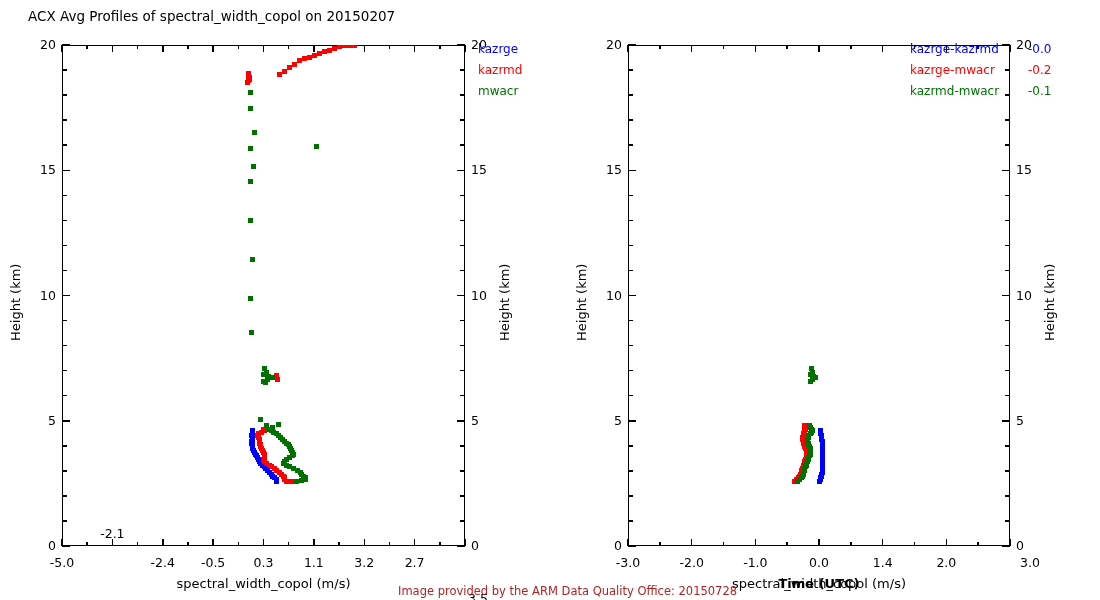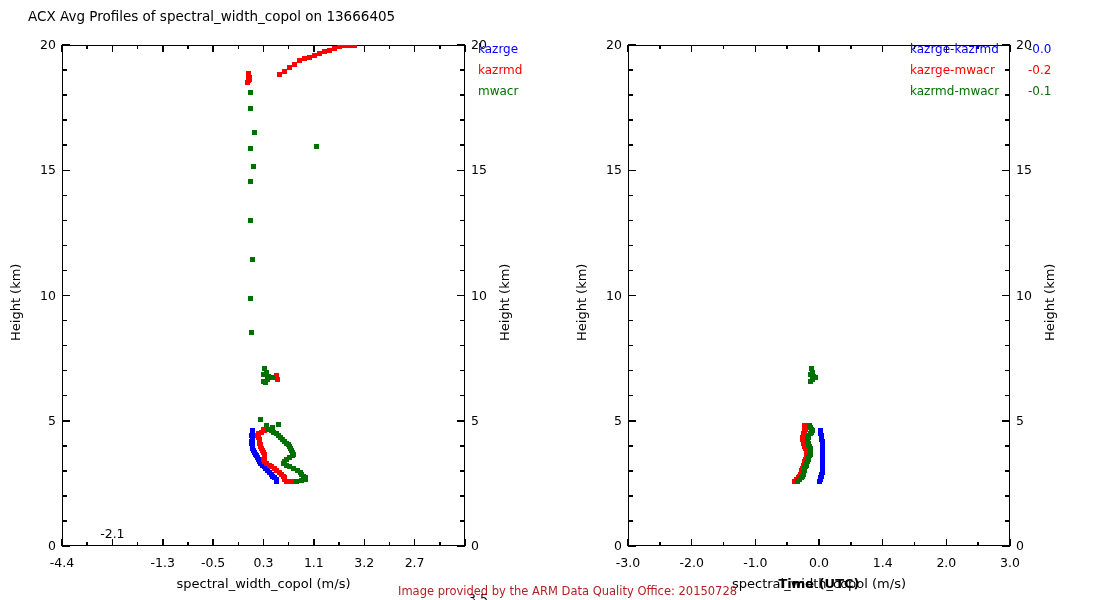--- a/index.html
+++ b/index.html
@@ -104,34 +104,34 @@
     position: absolute;
     overflow: hidden;
   }
 </style>
 </head>
 <body>
 
 <div id="root">
 
   <div class="panel" id="panel-left">
-    <div class="plot-title">ACX Avg Profiles of spectral_width_copol on 13666405</div>
+    <div class="plot-title">ACX Avg Profiles of spectral_width_copol on 20150207</div>
 
     <div class="frame" id="frame-left" style="left: 62px; top: 45px; width: 403px; height: 501px;"></div>
 
     <div id="left-axes">
         <div class="tick tick-v" style="left: 61.25px; top: 539px; height: 7px;"></div>
         <div class="tick tick-v" style="left: 61.25px; top: 45px; height: 7px;"></div>
-        <div class="ticklabel x" style="left: 32px; top: 555px; width: 60px;">-4.4</div>
+        <div class="ticklabel x" style="left: 32px; top: 555px; width: 60px;">-5.0</div>
         <div class="tick tick-v" style="left: 111.625px; top: 539px; height: 7px;"></div>
         <div class="tick tick-v" style="left: 111.625px; top: 45px; height: 7px;"></div>
         <div class="ticklabel x" style="left: 82.375px; top: 526px; width: 60px;">-2.1</div>
         <div class="tick tick-v" style="left: 162px; top: 539px; height: 7px;"></div>
         <div class="tick tick-v" style="left: 162px; top: 45px; height: 7px;"></div>
-        <div class="ticklabel x" style="left: 132.75px; top: 555px; width: 60px;">-1.3</div>
+        <div class="ticklabel x" style="left: 132.75px; top: 555px; width: 60px;">-2.4</div>
         <div class="tick tick-v" style="left: 212.375px; top: 539px; height: 7px;"></div>
         <div class="tick tick-v" style="left: 212.375px; top: 45px; height: 7px;"></div>
         <div class="ticklabel x" style="left: 183.125px; top: 555px; width: 60px;">-0.5</div>
         <div class="tick tick-v" style="left: 262.75px; top: 539px; height: 7px;"></div>
         <div class="tick tick-v" style="left: 262.75px; top: 45px; height: 7px;"></div>
         <div class="ticklabel x" style="left: 233.5px; top: 555px; width: 60px;">0.3</div>
         <div class="tick tick-v" style="left: 313.125px; top: 539px; height: 7px;"></div>
         <div class="tick tick-v" style="left: 313.125px; top: 45px; height: 7px;"></div>
         <div class="ticklabel x" style="left: 283.875px; top: 555px; width: 60px;">1.1</div>
         <div class="tick tick-v" style="left: 363.5px; top: 539px; height: 7px;"></div>
@@ -386,21 +386,21 @@
         <div class="tick tick-v" style="left: 268.25px; top: 45px; height: 7px;"></div>
         <div class="ticklabel x" style="left: 239px; top: 555px; width: 60px;">0.0</div>
         <div class="tick tick-v" style="left: 331.917px; top: 539px; height: 7px;"></div>
         <div class="tick tick-v" style="left: 331.917px; top: 45px; height: 7px;"></div>
         <div class="ticklabel x" style="left: 302.667px; top: 555px; width: 60px;">1.4</div>
         <div class="tick tick-v" style="left: 395.583px; top: 539px; height: 7px;"></div>
         <div class="tick tick-v" style="left: 395.583px; top: 45px; height: 7px;"></div>
         <div class="ticklabel x" style="left: 366.333px; top: 555px; width: 60px;">2.0</div>
         <div class="tick tick-v" style="left: 459.25px; top: 539px; height: 7px;"></div>
         <div class="tick tick-v" style="left: 459.25px; top: 45px; height: 7px;"></div>
-        <div class="ticklabel x" style="left: 430px; top: 555px; width: 60px;">3.0</div>
+        <div class="ticklabel x" style="left: 430px; top: 555px; width: 60px; text-align: right;">3.0</div>
         <div class="tick tick-v" style="left: 109.083px; top: 542px; height: 4px;"></div>
         <div class="tick tick-v" style="left: 109.083px; top: 45px; height: 4px;"></div>
         <div class="tick tick-v" style="left: 172.75px; top: 542px; height: 4px;"></div>
         <div class="tick tick-v" style="left: 172.75px; top: 45px; height: 4px;"></div>
         <div class="tick tick-v" style="left: 236.417px; top: 542px; height: 4px;"></div>
         <div class="tick tick-v" style="left: 236.417px; top: 45px; height: 4px;"></div>
         <div class="tick tick-v" style="left: 300.083px; top: 542px; height: 4px;"></div>
         <div class="tick tick-v" style="left: 300.083px; top: 45px; height: 4px;"></div>
         <div class="tick tick-v" style="left: 363.75px; top: 542px; height: 4px;"></div>
         <div class="tick tick-v" style="left: 363.75px; top: 45px; height: 4px;"></div>

